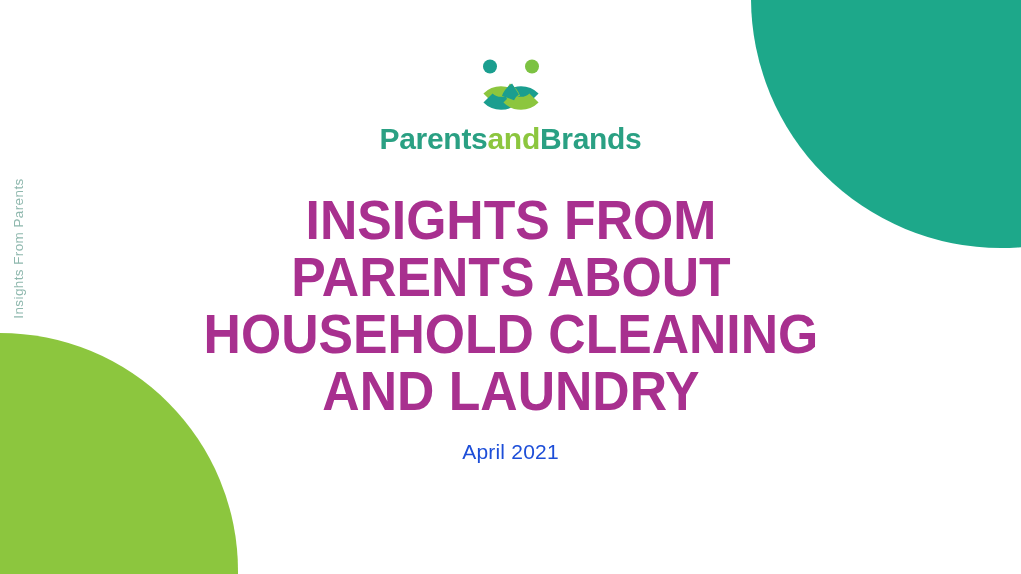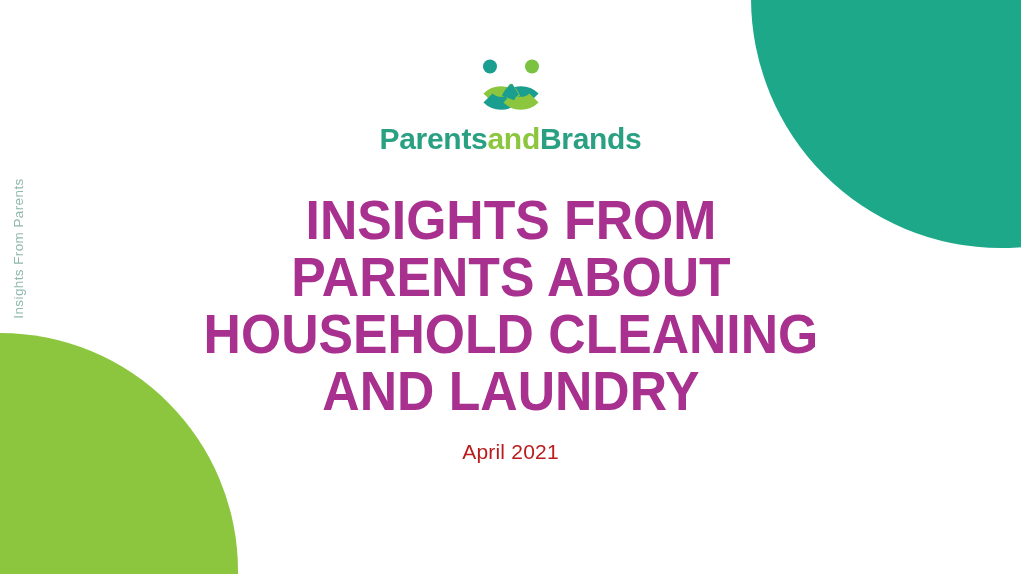--- a/index.html
+++ b/index.html
@@ -110,21 +110,21 @@
     font-family: "Liberation Sans Narrow", "Liberation Sans", sans-serif;
     transform: scaleX(0.94);
     transform-origin: center top;
   }
   .title .line { display: block; white-space: nowrap; }
 
   
   .date {
     margin-top: 20px;
     font-size: 21px;
-    color: #b91c1c;
+    color: #1d4ed8;
     letter-spacing: 0.2px;
     font-family: "Liberation Sans", sans-serif;
   }
 </style>
 </head>
 <body>
 
 <div id="slide">
 
   <div class="shape-teal-circle"></div>

